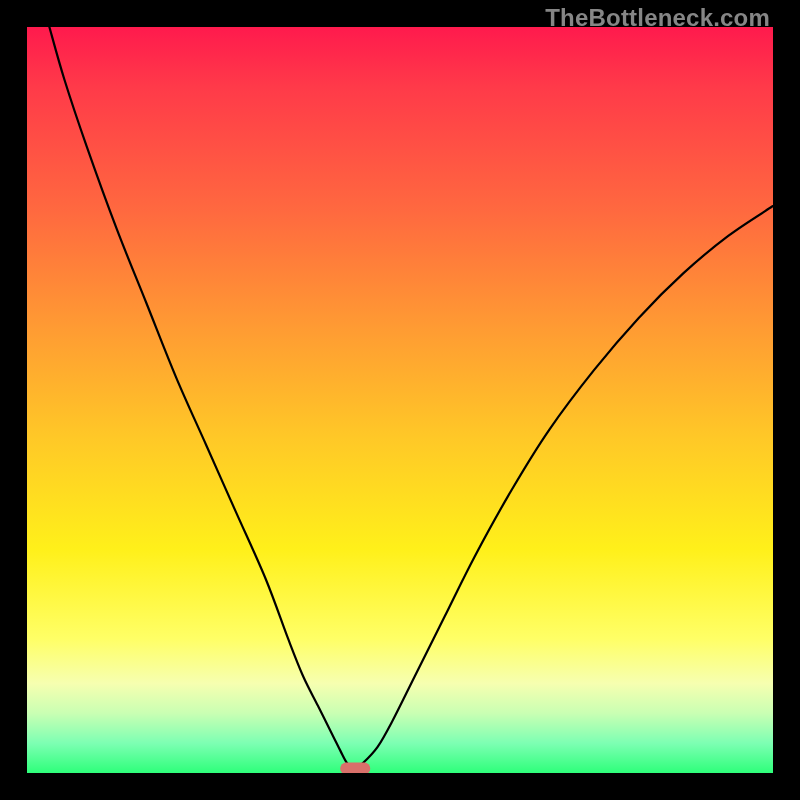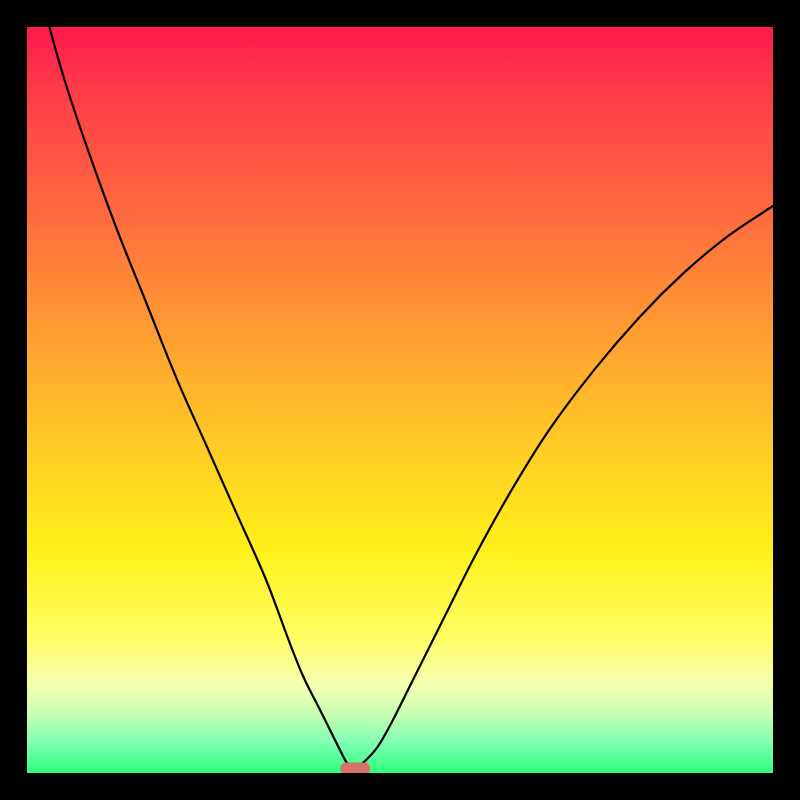--- a/index.html
+++ b/index.html
@@ -64,20 +64,21 @@
     color: #868686;
     letter-spacing: 0.2px;
     user-select: none;
   }
 </style>
 </head>
 <body>
 
 <div class="frame">
 
+  <div class="watermark">TheBottleneck.com</div>
 
   <div class="plot-area">
     <div class="gradient-bg"></div>
 
     <svg class="curve-svg" viewBox="0 0 746 746" preserveAspectRatio="none">
       <path id="curve-path" class="curve-path" d="M 22.38 0 C 24.866666666666667 8.703333333333319, 31.08333333333334 32.32666666666658, 37.300000000000004 52.219999999999914 C 43.51666666666667 72.11333333333324, 50.97666666666667 94.49333333333334, 59.68 119.36000000000001 C 68.38333333333333 144.2266666666667, 79.57333333333332 175.30999999999997, 89.52 201.41999999999996 C 99.46666666666667 227.52999999999994, 109.41333333333333 251.1533333333333, 119.36 276.02 C 129.30666666666667 300.88666666666666, 139.25333333333336 326.99666666666667, 149.20000000000002 350.62 C 159.14666666666668 374.24333333333334, 169.09333333333333 395.38, 179.04 417.76 C 188.98666666666665 440.14, 198.93333333333337 462.52000000000004, 208.88000000000002 484.90000000000003 C 218.82666666666668 507.28000000000003, 230.01666666666668 530.9033333333333, 238.72 552.04 C 247.42333333333332 573.1766666666666, 254.8833333333333 595.5566666666667, 261.09999999999997 611.72 C 267.3166666666666 627.8833333333333, 271.0466666666666 637.8299999999999, 276.02 649.02 C 280.99333333333334 660.21, 285.9666666666667 668.9133333333333, 290.94 678.86 C 295.9133333333333 688.8066666666667, 302.12999999999994 701.24, 305.85999999999996 708.7 C 309.59 716.1600000000001, 310.8333333333333 718.8953333333334, 313.32 723.62 C 315.8066666666667 728.3446666666666, 318.2933333333333 734.1883333333333, 320.78 737.048 C 323.26666666666665 739.9076666666667, 325.75333333333333 740.9023333333333, 328.24 740.778 C 330.7266666666667 740.6536666666667, 331.96999999999997 739.7833333333333, 335.7 736.302 C 339.43 732.8206666666667, 345.64666666666665 726.977, 350.62 719.89 C 355.59333333333336 712.803, 359.3233333333334 705.5916666666667, 365.54 693.78 C 371.75666666666666 681.9683333333332, 379.2166666666667 666.4266666666666, 387.92 649.02 C 396.62333333333333 631.6133333333333, 407.8133333333334 609.2333333333333, 417.76000000000005 589.34 C 427.7066666666667 569.4466666666667, 436.40999999999997 550.7966666666667, 447.59999999999997 529.6600000000001 C 458.78999999999996 508.5233333333334, 472.4666666666667 483.65666666666664, 484.90000000000003 462.52 C 497.33333333333337 441.3833333333333, 508.52333333333326 422.7333333333333, 522.1999999999999 402.84 C 535.8766666666666 382.94666666666666, 552.0400000000001 361.80999999999995, 566.96 343.15999999999997 C 581.88 324.51, 596.8 307.10333333333335, 611.7199999999999 290.94 C 626.6399999999999 274.77666666666664, 641.56 259.8566666666666, 656.48 246.17999999999995 C 671.4000000000001 232.50333333333327, 686.32 220.07, 701.24 208.88 C 716.16 197.69, 738.54 184.0133333333333, 746 179.03999999999996"></path>
       <rect id="min-marker" class="min-marker" rx="6" ry="6" x="313.24" y="735.524" width="30" height="12" fill="#d9706a"></rect>
     </svg>
   </div>
 

